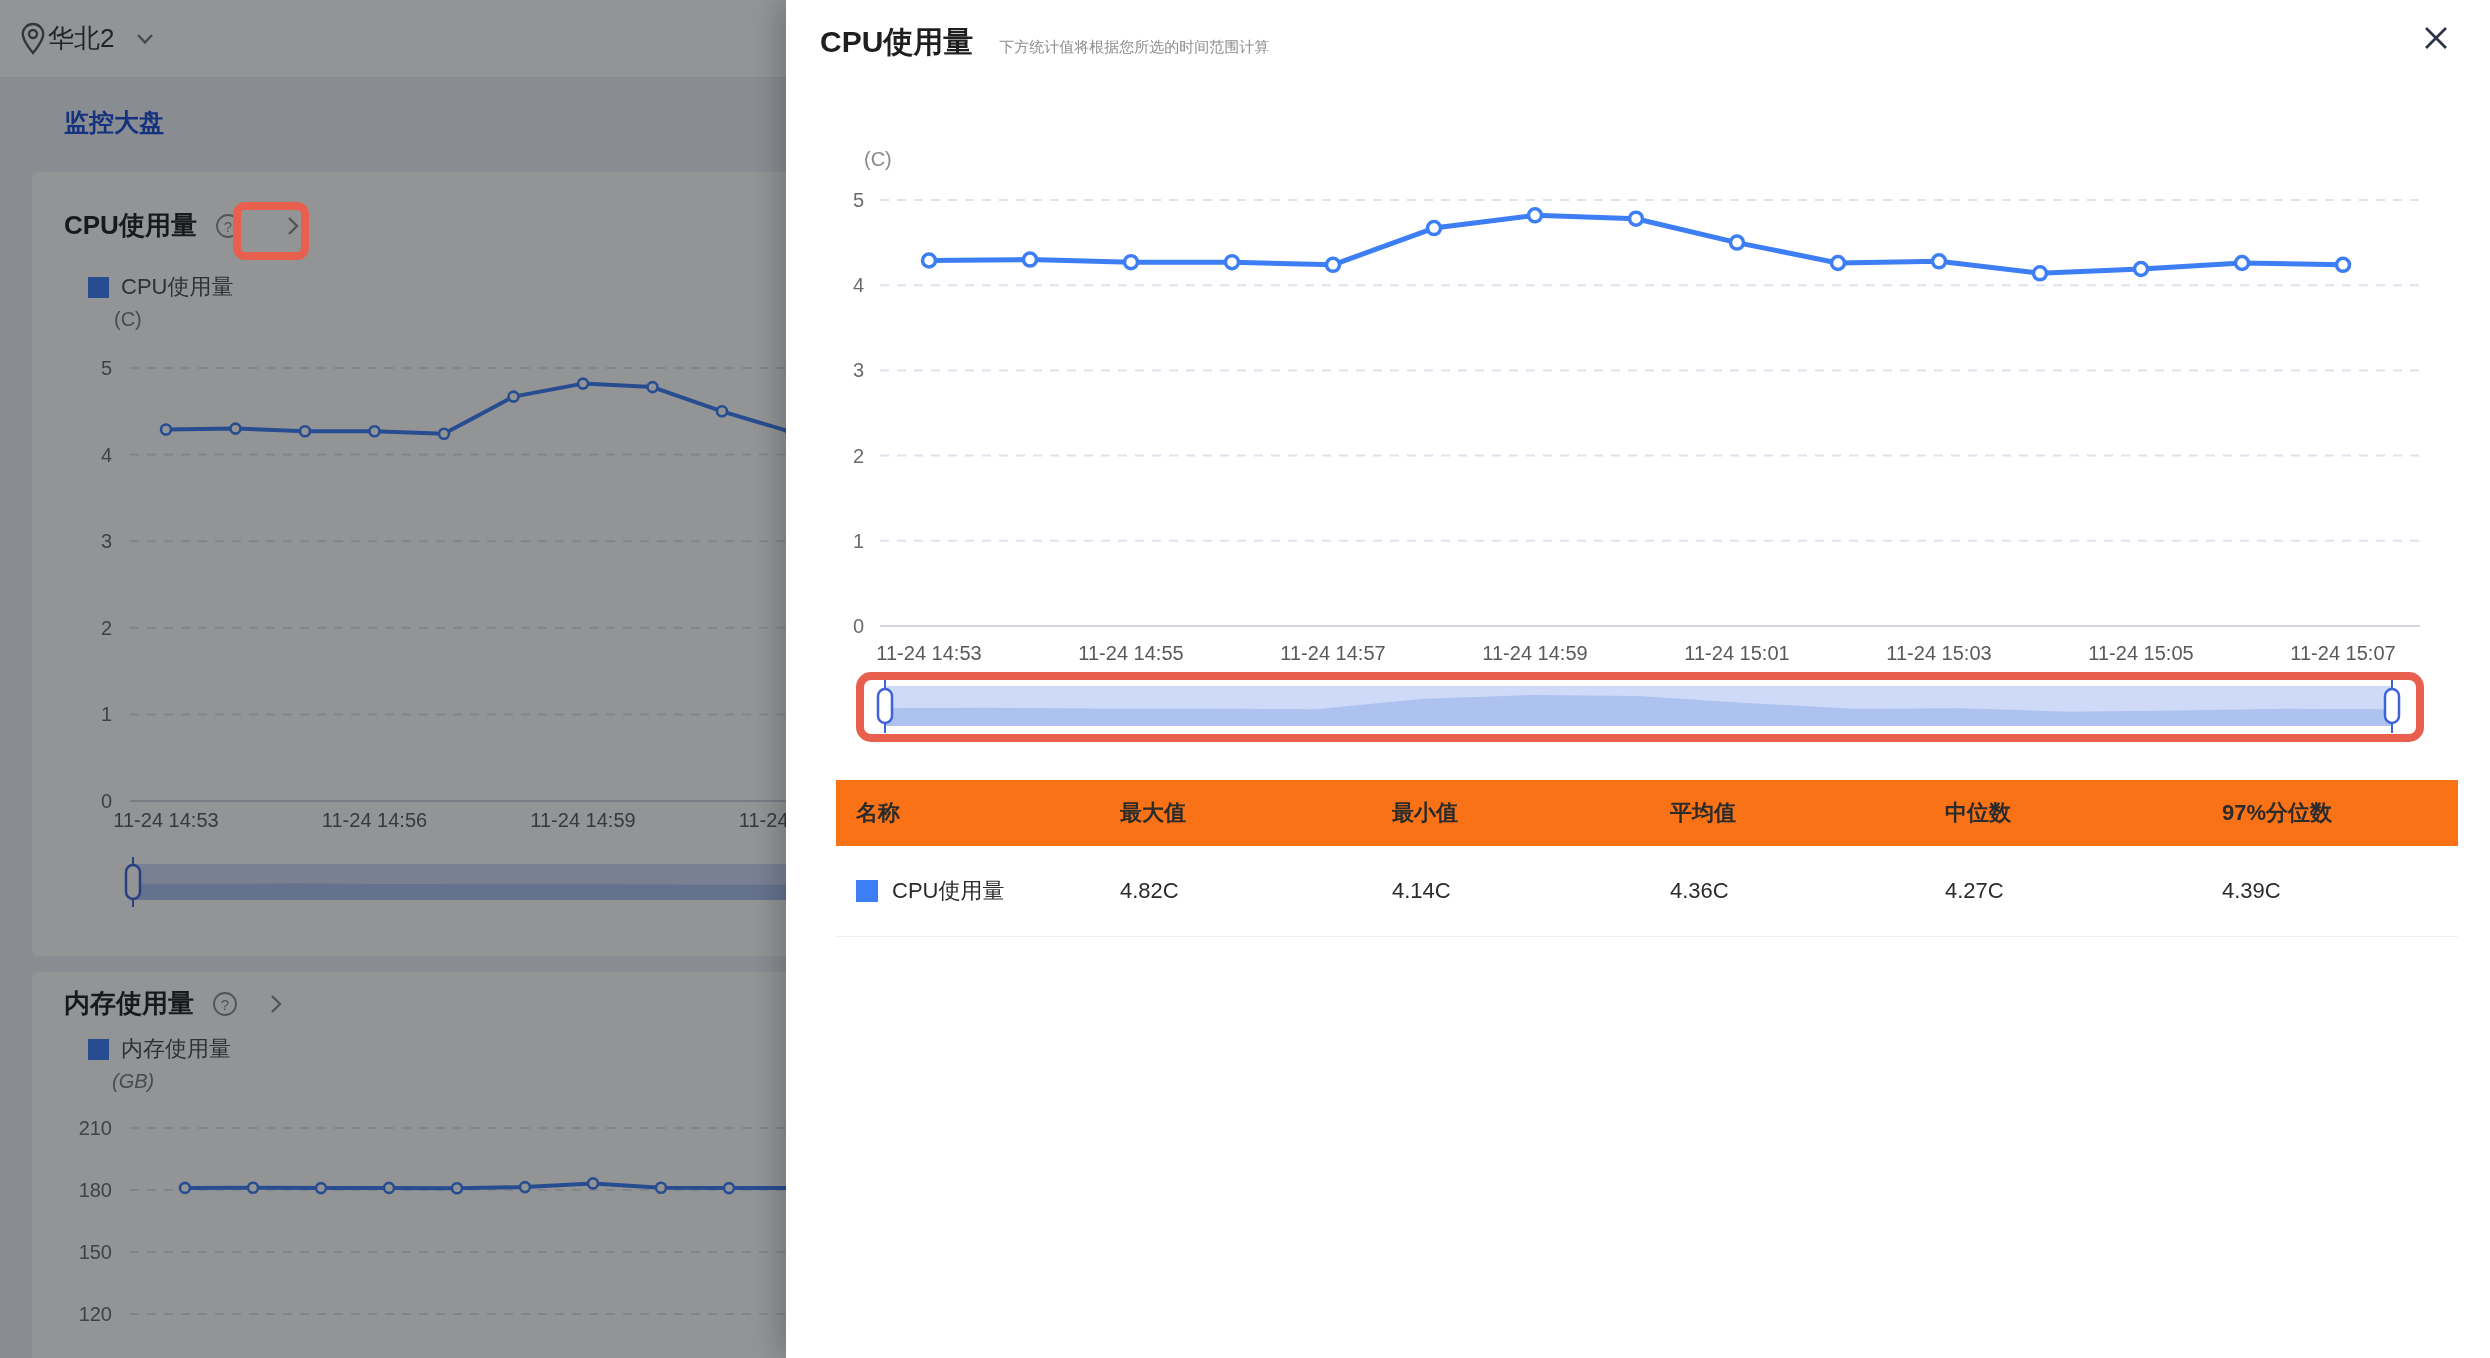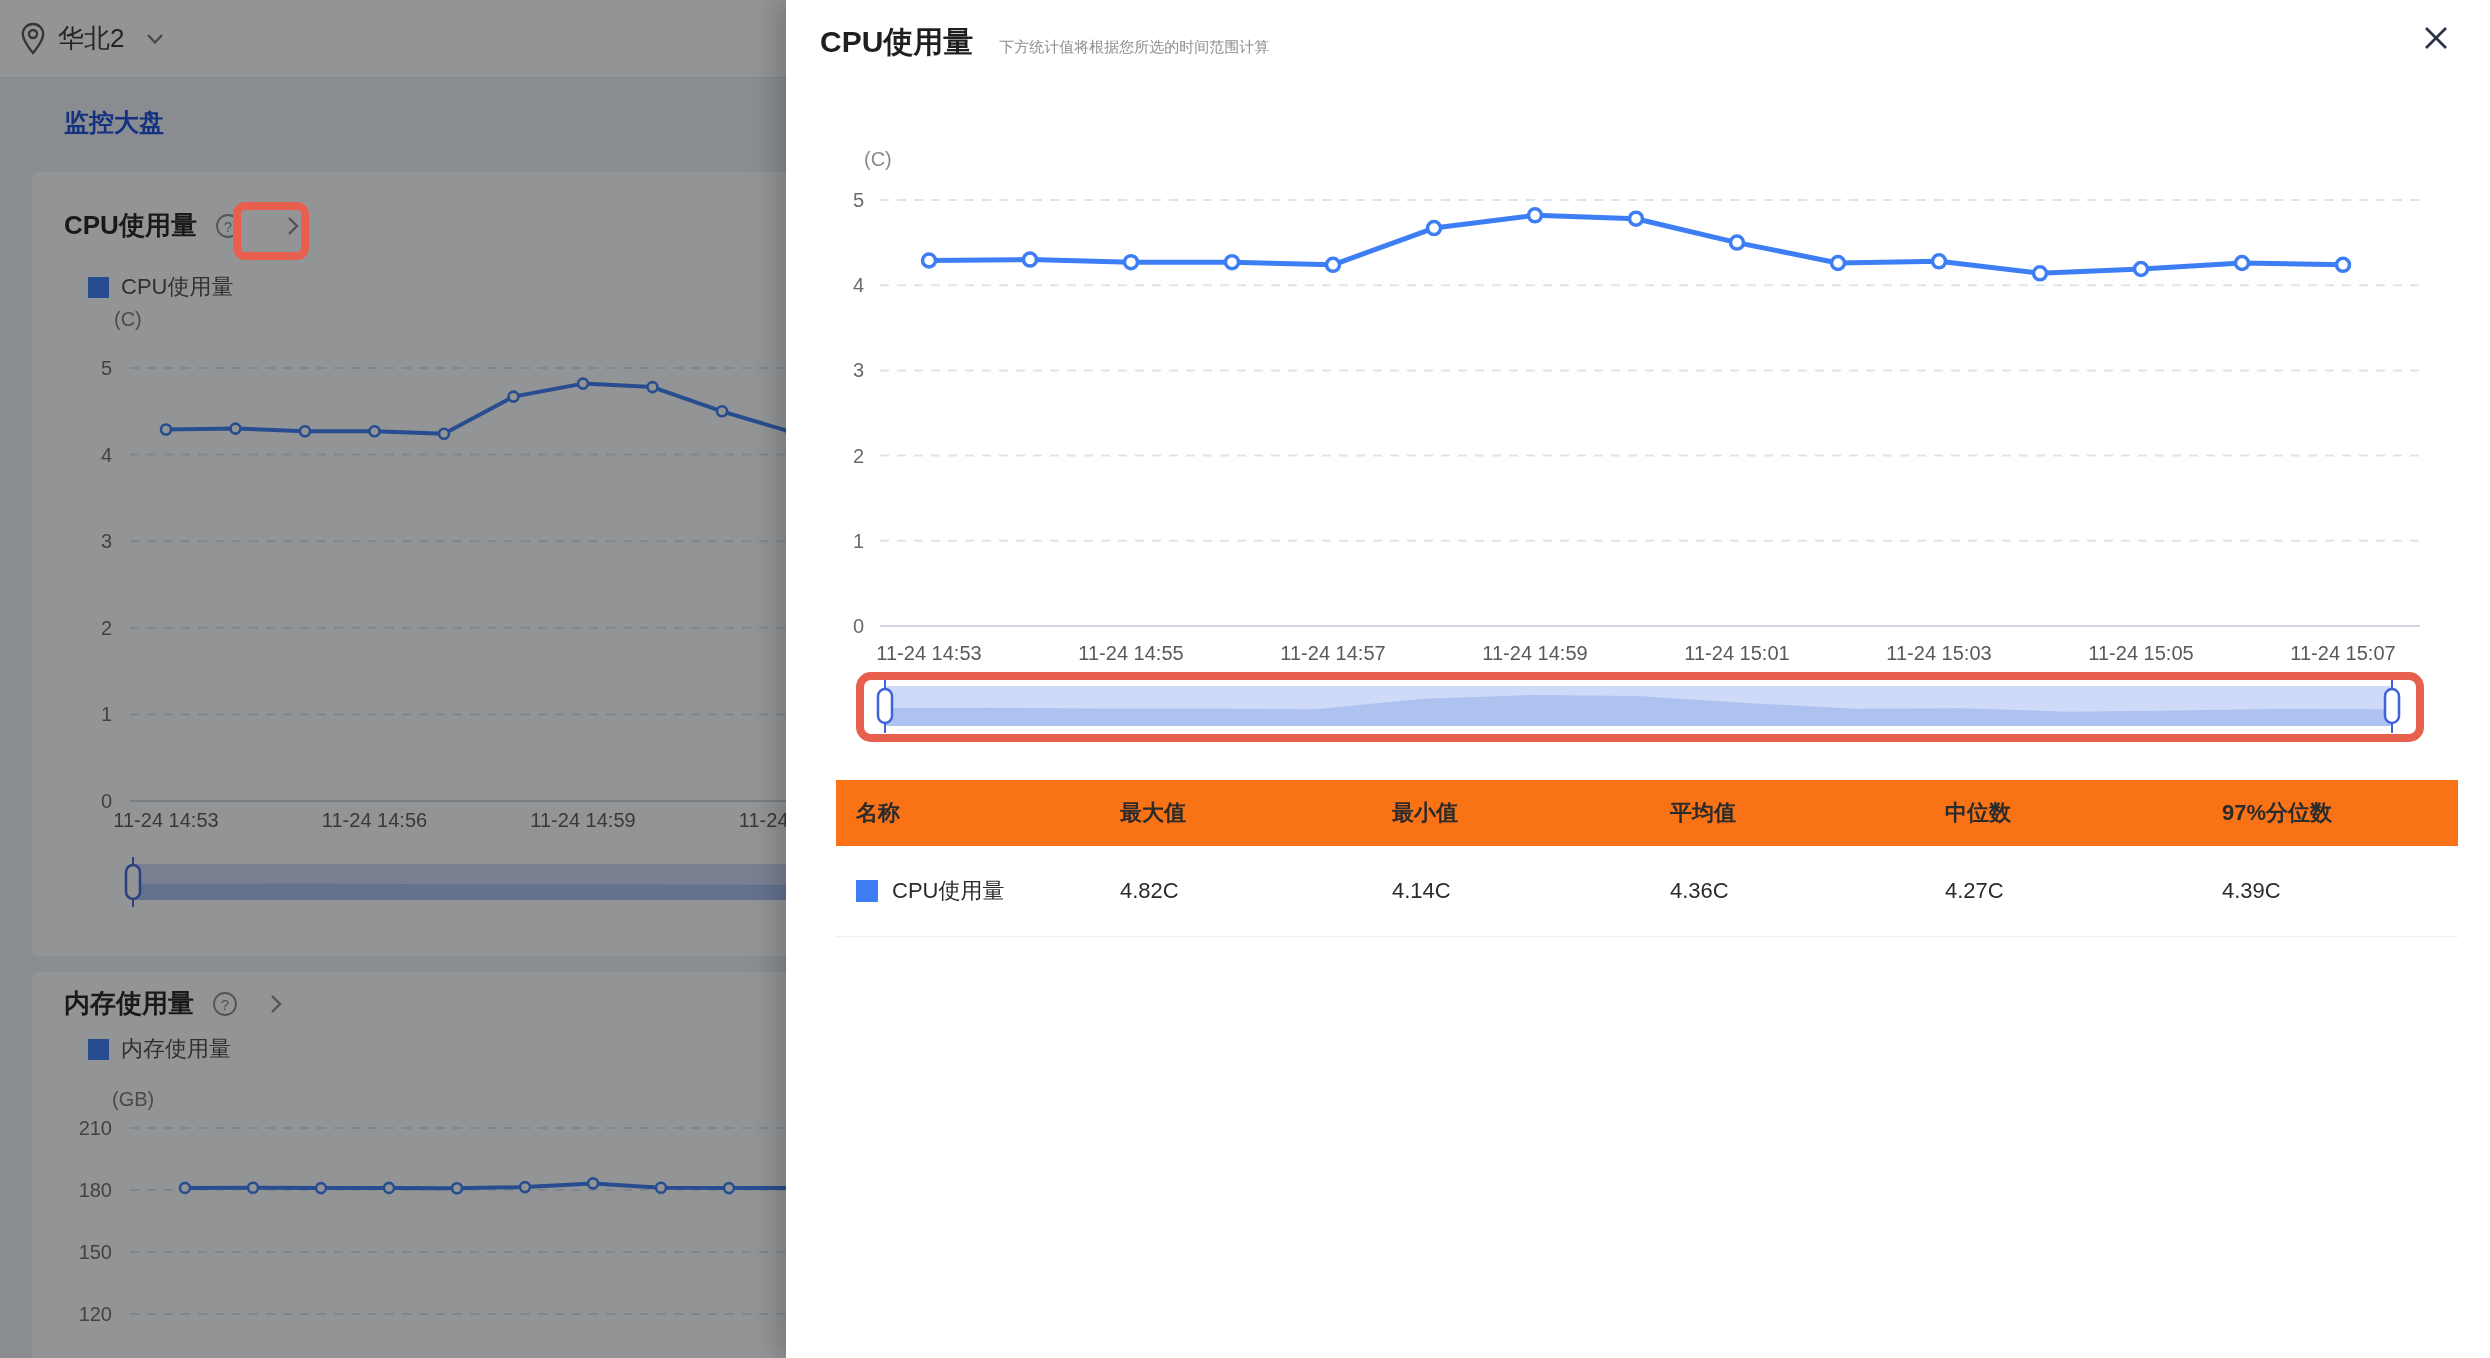--- a/index.html
+++ b/index.html
@@ -7,41 +7,41 @@
     width:2490px;height:1358px;position:relative;overflow:hidden;
     font-family:"Liberation Sans","DejaVu Sans",sans-serif;
     background:#eff1f4;color:#262626;
   }
   
   .topbar{
     position:absolute;left:0;top:0;width:2490px;height:77px;background:#ffffff;
     border-bottom:1px solid #e7e7e7;display:flex;align-items:center;
   }
   .topbar .pin{margin-left:18px;display:inline-flex;}
-  .topbar .region{margin-left:10px;font-size:26px;color:#333;}
+  .topbar .region{margin-left:0;font-size:26px;color:#333;}
   .topbar .chev-down{margin-left:22px;display:inline-flex;}
   .page-heading{
     position:absolute;left:64px;top:106px;font-size:25px;font-weight:600;color:#1d4ed8;
   }
   .card{position:absolute;left:32px;width:2426px;background:#ffffff;border-radius:6px;}
   .card.cpu{top:172px;height:784px;}
   .card.mem{top:972px;height:420px;}
   .card-title-row{position:absolute;left:32px;display:flex;align-items:center;gap:16px;}
   .card.cpu .card-title-row{top:36px;}
   .card.mem .card-title-row{top:14px;}
   .card-title{font-size:26px;font-weight:700;color:#1f1f1f;}
   .help-icon{display:inline-flex;margin-left:2px;}
   .chev-right{display:inline-flex;margin-left:14px;cursor:pointer;}
   .legend{position:absolute;left:56px;display:flex;align-items:center;gap:12px;font-size:22px;color:#4a4a4a;}
   .card.cpu .legend{top:100px;}
   .card.mem .legend{top:62px;}
   .legend .sw{width:21px;height:21px;background:#3d7ef5;display:inline-block;}
   .unit-label{position:absolute;font-size:20px;color:#7a7a7a;}
   .card.cpu .unit-label{left:82px;top:136px;}
-  .card.mem .unit-label{left:80px;top:116px;}
+  .card.mem .unit-label{left:80px;top:98px;font-style:italic;}
   .chart-svg{position:absolute;left:0;display:block;}
   svg text{font-family:"Liberation Sans","DejaVu Sans",sans-serif;}
   .ytick{fill:#6b6b6b;font-size:20px;}
   .xtick{fill:#595959;font-size:20px;}
   
   .overlay{position:absolute;left:0;top:0;width:2490px;height:1358px;background:rgba(13,17,23,0.45);z-index:50;}
   
   .drawer{
     position:absolute;left:786px;top:0;width:1704px;height:1358px;background:#ffffff;z-index:100;
     box-shadow:-10px 0 24px rgba(0,0,0,0.18);

